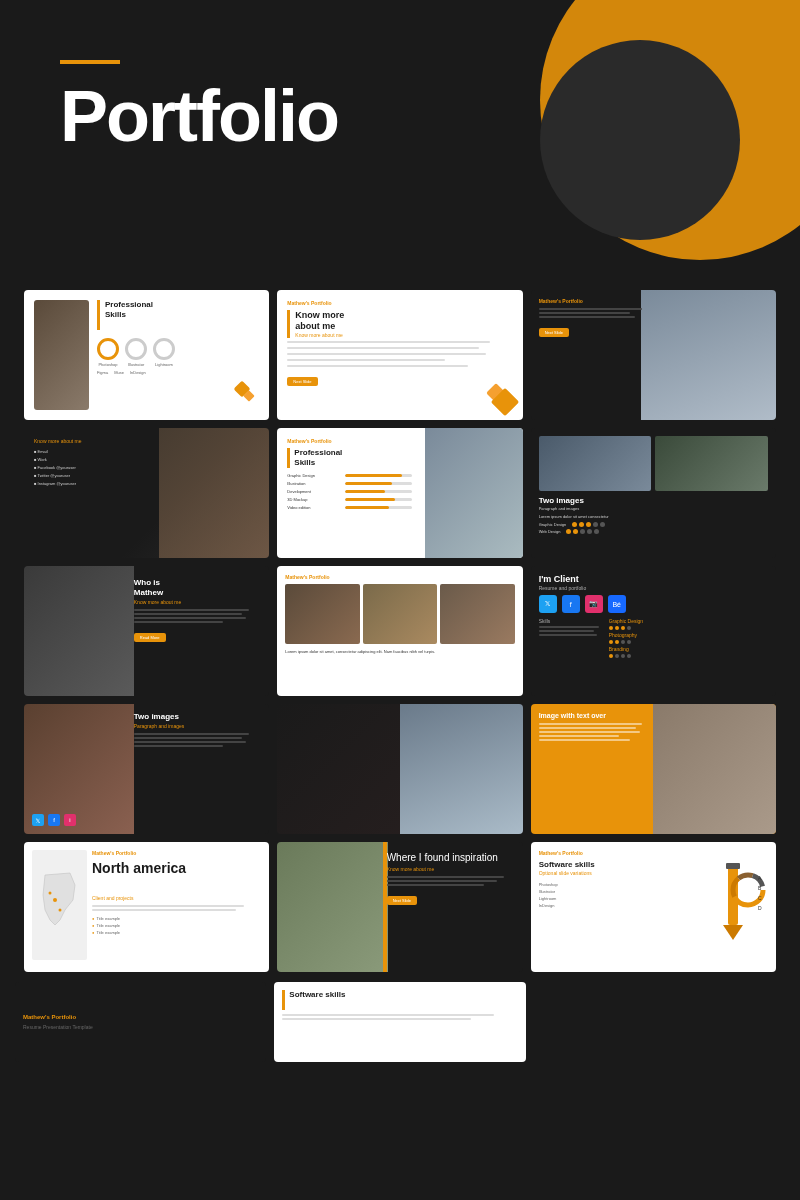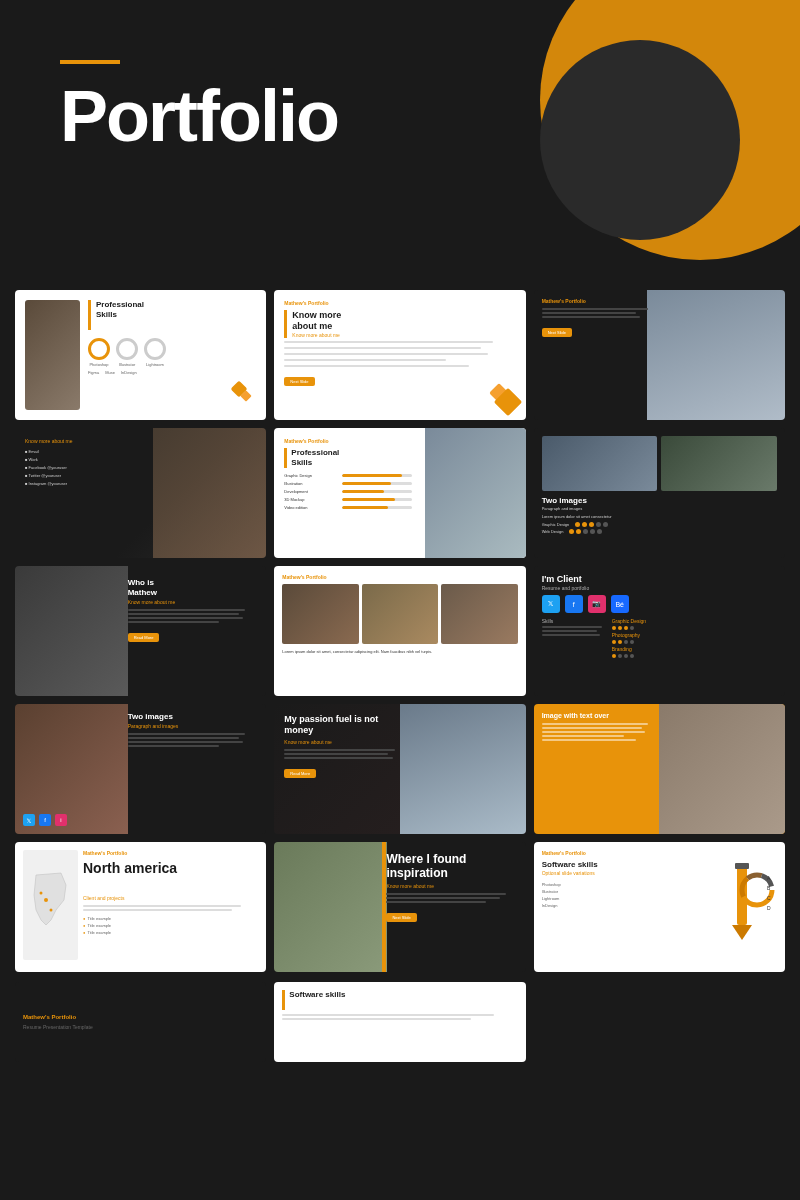--- a/index.html
+++ b/index.html
@@ -59,21 +59,21 @@
     .header-subtitle {
       font-size: 24px;
       color: #e8930a;
       font-weight: 400;
       margin-top: 8px;
     }
 
     
     .slides-container {
       width: 800px;
-      padding: 10px 15px;
+      padding: 10px 24px;
       display: grid;
       grid-template-columns: 1fr 1fr 1fr;
       gap: 8px;
     }
 
     
     .slide {
       border-radius: 4px;
       overflow: hidden;
       position: relative;
@@ -746,28 +746,20 @@
     </div>
     <div style="position:absolute; bottom:8px; left:8px; z-index:2; display:flex; gap:4px;">
       <div style="width:12px; height:12px; background:#1da1f2; border-radius:2px; font-size:6px; color:#fff; display:flex; align-items:center; justify-content:center;">𝕏</div>
       <div style="width:12px; height:12px; background:#1877f2; border-radius:2px; font-size:6px; color:#fff; display:flex; align-items:center; justify-content:center;">f</div>
       <div style="width:12px; height:12px; background:#e1306c; border-radius:2px; font-size:6px; color:#fff; display:flex; align-items:center; justify-content:center;">i</div>
     </div>
   </div>
 
   <div class="slide slide-passion">
     <div class="photo-bg" style="background: linear-gradient(160deg, #6a7a8a, #aabbc8);"></div>
-    <div style="position:relative; z-index:2; padding:2px;">
-      <div style="font-size:9px; font-weight:800; color:#fff; margin-bottom:3px; line-height:1.2; width:50%;">My passion fuel is not money</div>
-      <div style="font-size:5px; color:#e8930a; margin-bottom:4px;">Know more about me</div>
-      <div class="text-placeholder dark" style="width:48%;"></div>
-      <div class="text-placeholder dark" style="width:45%; margin-top:2px;"></div>
-      <div class="text-placeholder dark" style="width:47%; margin-top:2px;"></div>
-      <div class="btn-sm" style="margin-top:5px;">Read More</div>
-    </div>
   </div>
 
   <div class="slide" style="background:#e8930a; padding:8px; position:relative; overflow:hidden;">
     <div style="position:absolute; right:0; top:0; width:50%; height:100%; background:linear-gradient(135deg, #8a7a6a, #aa9a8a);"></div>
     <div style="position:relative; z-index:2; width:50%;">
       <div style="font-size:7px; font-weight:800; color:#fff; margin-bottom:3px; line-height:1.2;">Image with text over</div>
       <div class="text-placeholder" style="width:90%; background:rgba(255,255,255,0.5);"></div>
       <div class="text-placeholder" style="width:85%; margin-top:2px; background:rgba(255,255,255,0.5);"></div>
       <div class="text-placeholder" style="width:88%; margin-top:2px; background:rgba(255,255,255,0.5);"></div>
       <div class="text-placeholder" style="width:70%; margin-top:2px; background:rgba(255,255,255,0.5);"></div>
@@ -801,21 +793,21 @@
           <span style="color:#e8930a;">●</span> Title example
         </div>
       </div>
     </div>
   </div>
 
   <div class="slide slide-where-found">
     <div class="photo-bg" style="background: linear-gradient(135deg, #6a7a5a, #8a9a7a);"></div>
     <div style="position:absolute; left:43%; top:0; bottom:0; width:4px; background:#e8930a; z-index:3;"></div>
     <div style="position:absolute; right:6px; top:10px; width:53%; z-index:2;">
-      <div style="font-size:12px; font-weight:700; color:#fff; margin-bottom:2px; line-height:1.2;">Where I found inspiration</div>
+      <div style="font-size:10px; font-weight:400; color:#fff; margin-bottom:2px; line-height:1.2;">Where I found inspiration</div>
       <div style="font-size:5px; color:#e8930a; margin-bottom:4px;">Know more about me</div>
       <div class="text-placeholder dark" style="width:90%;"></div>
       <div class="text-placeholder dark" style="width:85%; margin-top:2px;"></div>
       <div class="text-placeholder dark" style="width:75%; margin-top:2px;"></div>
       <div class="btn-sm" style="margin-top:5px;">Next Slide</div>
     </div>
   </div>
 
   <div class="slide slide-software-skills">
     <div class="content" style="flex:1; padding-right:5px;">

